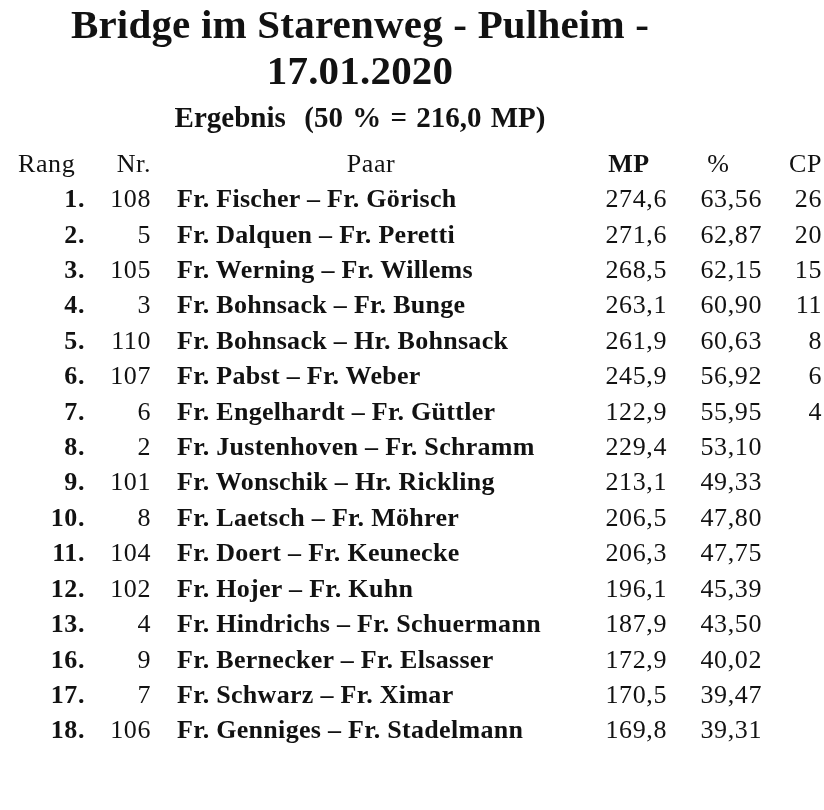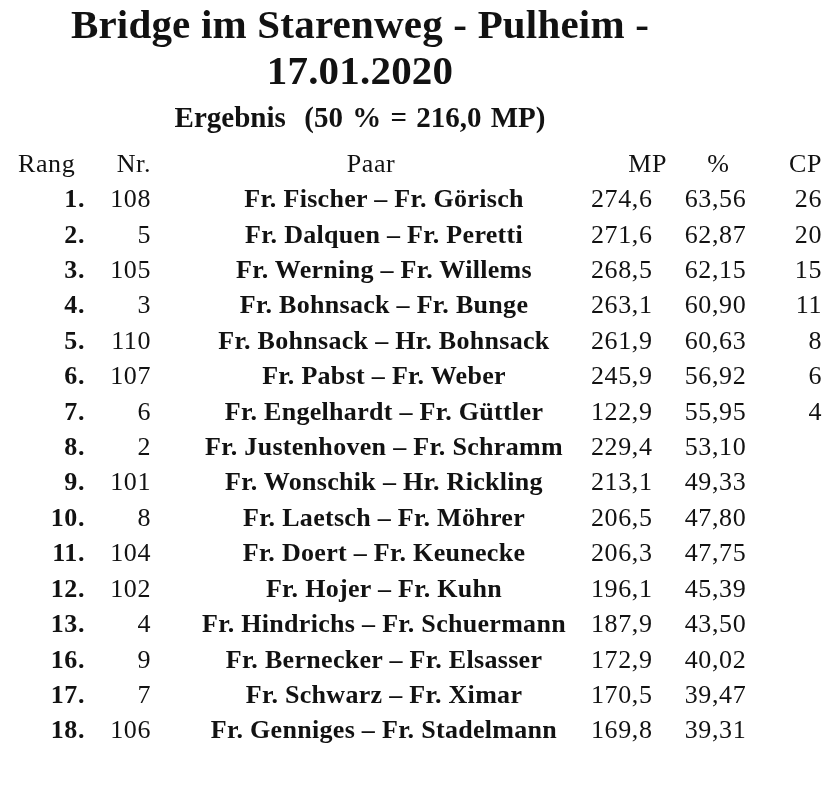--- a/index.html
+++ b/index.html
@@ -48,29 +48,29 @@
     font-weight: normal;
     line-height: 35.4px;
     white-space: nowrap;
     overflow: hidden;
     letter-spacing: 0.6px;
   }
   
   th.h-rang { text-align: left;  padding-left: 8px; }
   th.h-nr   { text-align: right; }
   th.h-paar { text-align: center; }
-  th.h-mp   { text-align: right; padding-right: 2px; }
+  th.h-mp   { padding-right: 2px; font-weight: bold; }
   th.h-pct  { text-align: center; }
   th.h-cp   { text-align: right; padding-right: 8px; }
   
   td.c-rang { text-align: right; font-weight: bold; }
   td.c-nr   { text-align: right; }
-  td.c-paar { text-align: center; padding-left: 26px; font-weight: bold; letter-spacing: 0.3px; }
-  td.c-mp   { padding-right: 2px; }
-  td.c-pct  { text-align: center; padding-right: 6px; }
+  td.c-paar { text-align: left; padding-left: 26px; font-weight: bold; letter-spacing: 0.3px; }
+  td.c-mp   { text-align: right; padding-right: 2px; }
+  td.c-pct  { text-align: right; padding-right: 6px; }
   td.c-cp   { text-align: right; padding-right: 8px; }
 </style>
 </head>
 <body>
 
 <div class="page">
   <h1 class="title">Bridge im Starenweg - Pulheim - 17.01.2020</h1>
   <div class="subtitle">Ergebnis  (50 % = 216,0 MP)</div>
 
   <table class="results">

